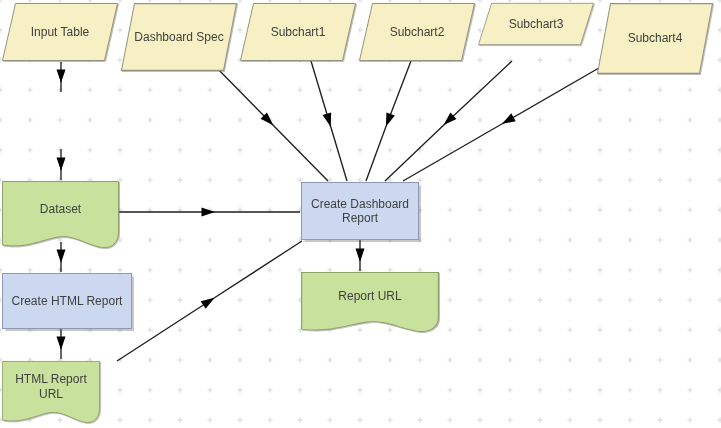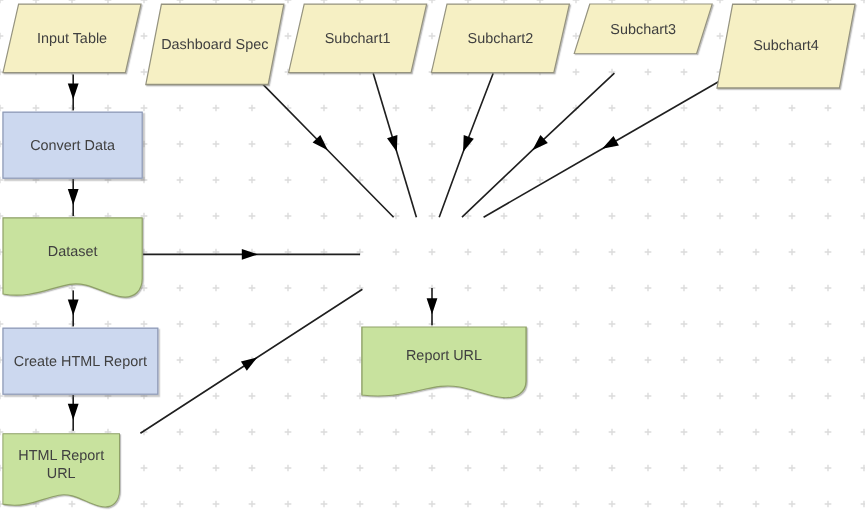--- a/index.html
+++ b/index.html
@@ -90,42 +90,42 @@
     <span class="lbl">Subchart3</span>
   </div>
 
   <div class="node io" style="left:597px;top:3px;width:116px;height:71px">
     <svg class="shape" viewBox="0 0 116 58" preserveAspectRatio="none">
       <polygon points="13.5,0.5 115.5,0.5 102.5,57.5 0.5,57.5"></polygon>
     </svg>
     <span class="lbl">Subchart4</span>
   </div>
 
-  <div class="node process" style="left:2px;top:93px;width:117px;height:56px">
-    <span class="lbl">Convert Data</span>
-  </div>
 
   <div class="node doc" style="left:2px;top:181px;width:117px;height:65px">
     <svg class="shape" viewBox="0 0 117 65" preserveAspectRatio="none">
       <path d="M0.5,0.5 L116.5,0.5 L116.5,51 C116.5,60 111,69 97,66 C82,62.5 71,53.5 56,56 C39,59 23,68 0.5,64 Z"></path>
     </svg>
     <span class="lbl">Dataset</span>
   </div>
 
   <div class="node process" style="left:2px;top:273px;width:130px;height:56px">
     <span class="lbl">Create HTML Report</span>
   </div>
 
   <div class="node doc" style="left:2px;top:361px;width:98px;height:60px">
     <svg class="shape" viewBox="0 0 117 65" preserveAspectRatio="none">
       <path d="M0.5,0.5 L116.5,0.5 L116.5,51 C116.5,60 111,69 97,66 C82,62.5 71,53.5 56,56 C39,59 23,68 0.5,64 Z"></path>
     </svg>
     <span class="lbl">HTML Report URL</span>
   </div>
 
+  <div class="node process" style="left:301px;top:182px;width:118px;height:58px">
+    <span class="lbl">Create Dashboard Report</span>
+  </div>
 
   <div class="node doc" style="left:301px;top:272px;width:138px;height:58px">
     <svg class="shape" viewBox="0 0 117 65" preserveAspectRatio="none">
       <path d="M0.5,0.5 L116.5,0.5 L116.5,51 C116.5,60 111,69 97,66 C82,62.5 71,53.5 56,56 C39,59 23,68 0.5,64 Z"></path>
     </svg>
     <span class="lbl">Report URL</span>
   </div>
 
 </div>
 

